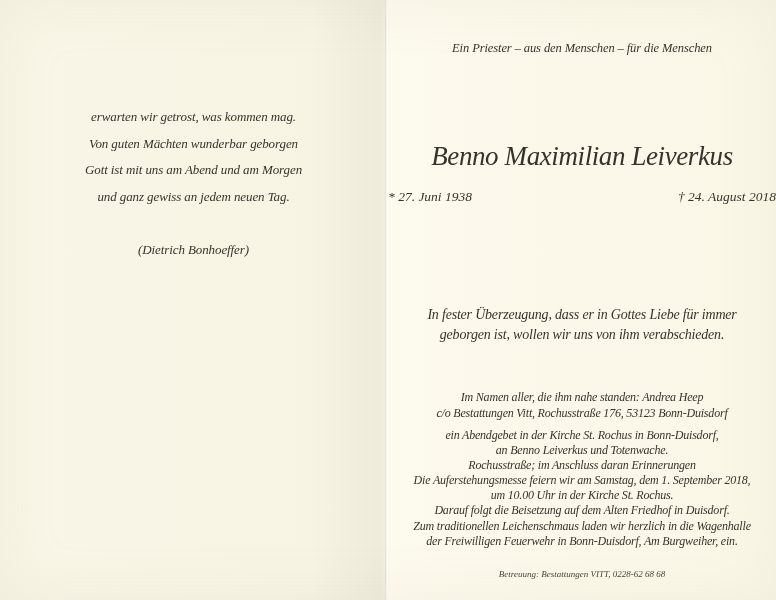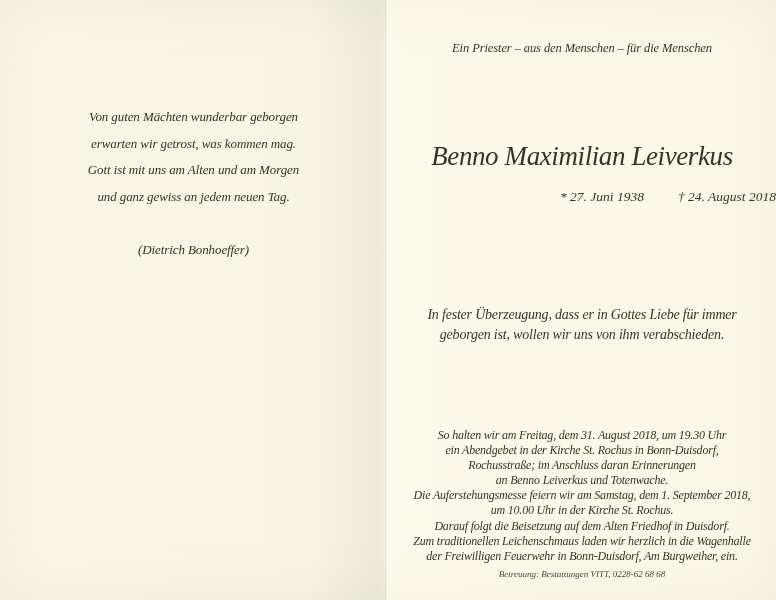--- a/index.html
+++ b/index.html
@@ -74,21 +74,21 @@
   .deceased-name {
     top: 141px;
     font-size: 27px;
     letter-spacing: -0.4px;
     white-space: nowrap;
   }
   .dates {
     top: 189px;
     font-size: 13.5px;
     display: flex;
-    justify-content: flex-end;
+    justify-content: space-between;
     gap: 34px;
   }
   .conviction {
     top: 281px;
     font-size: 14px;
     line-height: 20px;
     letter-spacing: -0.2px;
     margin-top: 24px;
   }
   .in-name {
@@ -112,23 +112,23 @@
   }
   .line { white-space: nowrap; }
 </style>
 </head>
 <body>
 
 <div class="card">
 
   <div class="page left">
     <div class="centered poem">
+      <div class="line">erwarten wir getrost, was kommen mag.</div>
       <div class="line">Von guten Mächten wunderbar geborgen</div>
-      <div class="line">erwarten wir getrost, was kommen mag.</div>
-      <div class="line">Gott ist mit uns am Alten und am Morgen</div>
+      <div class="line">Gott ist mit uns am Abend und am Morgen</div>
       <div class="line">und ganz gewiss an jedem neuen Tag.</div>
       <div class="attribution">(Dietrich Bonhoeffer)</div>
     </div>
   </div>
 
   <div class="fold"></div>
 
   <div class="page right">
     <div class="centered deceased-name">Benno Maximilian Leiverkus</div>
 
@@ -137,26 +137,29 @@
     <div class="centered dates">
       <span>* 27. Juni 1938</span>
       <span>† 24. August 2018</span>
     </div>
 
     <div class="centered conviction">
       <div class="line">In fester Überzeugung, dass er in Gottes Liebe für immer</div>
       <div class="line">geborgen ist, wollen wir uns von ihm verabschieden.</div>
     </div>
 
+    <div class="centered in-name">
+      <div class="line">Im Namen aller, die ihm nahe standen: Andrea Heep</div>
+      <div class="line">c/o Bestattungen Vitt, Rochusstraße 176, 53123 Bonn-Duisdorf</div>
+    </div>
 
     <div class="centered service">
-      <div class="line">So halten wir am Freitag, dem 31. August 2018, um 19.30 Uhr</div>
       <div class="line">ein Abendgebet in der Kirche St. Rochus in Bonn-Duisdorf,</div>
+      <div class="line">an Benno Leiverkus und Totenwache.</div>
       <div class="line">Rochusstraße; im Anschluss daran Erinnerungen</div>
-      <div class="line">an Benno Leiverkus und Totenwache.</div>
       <div class="line">Die Auferstehungsmesse feiern wir am Samstag, dem 1. September 2018,</div>
       <div class="line">um 10.00 Uhr in der Kirche St. Rochus.</div>
       <div class="line">Darauf folgt die Beisetzung auf dem Alten Friedhof in Duisdorf.</div>
       <div class="line">Zum traditionellen Leichenschmaus laden wir herzlich in die Wagenhalle</div>
       <div class="line">der Freiwilligen Feuerwehr in Bonn-Duisdorf, Am Burgweiher, ein.</div>
     </div>
 
     <div class="centered card-footer">Betreuung: Bestattungen VITT, 0228-62 68 68</div>
   </div>
 

